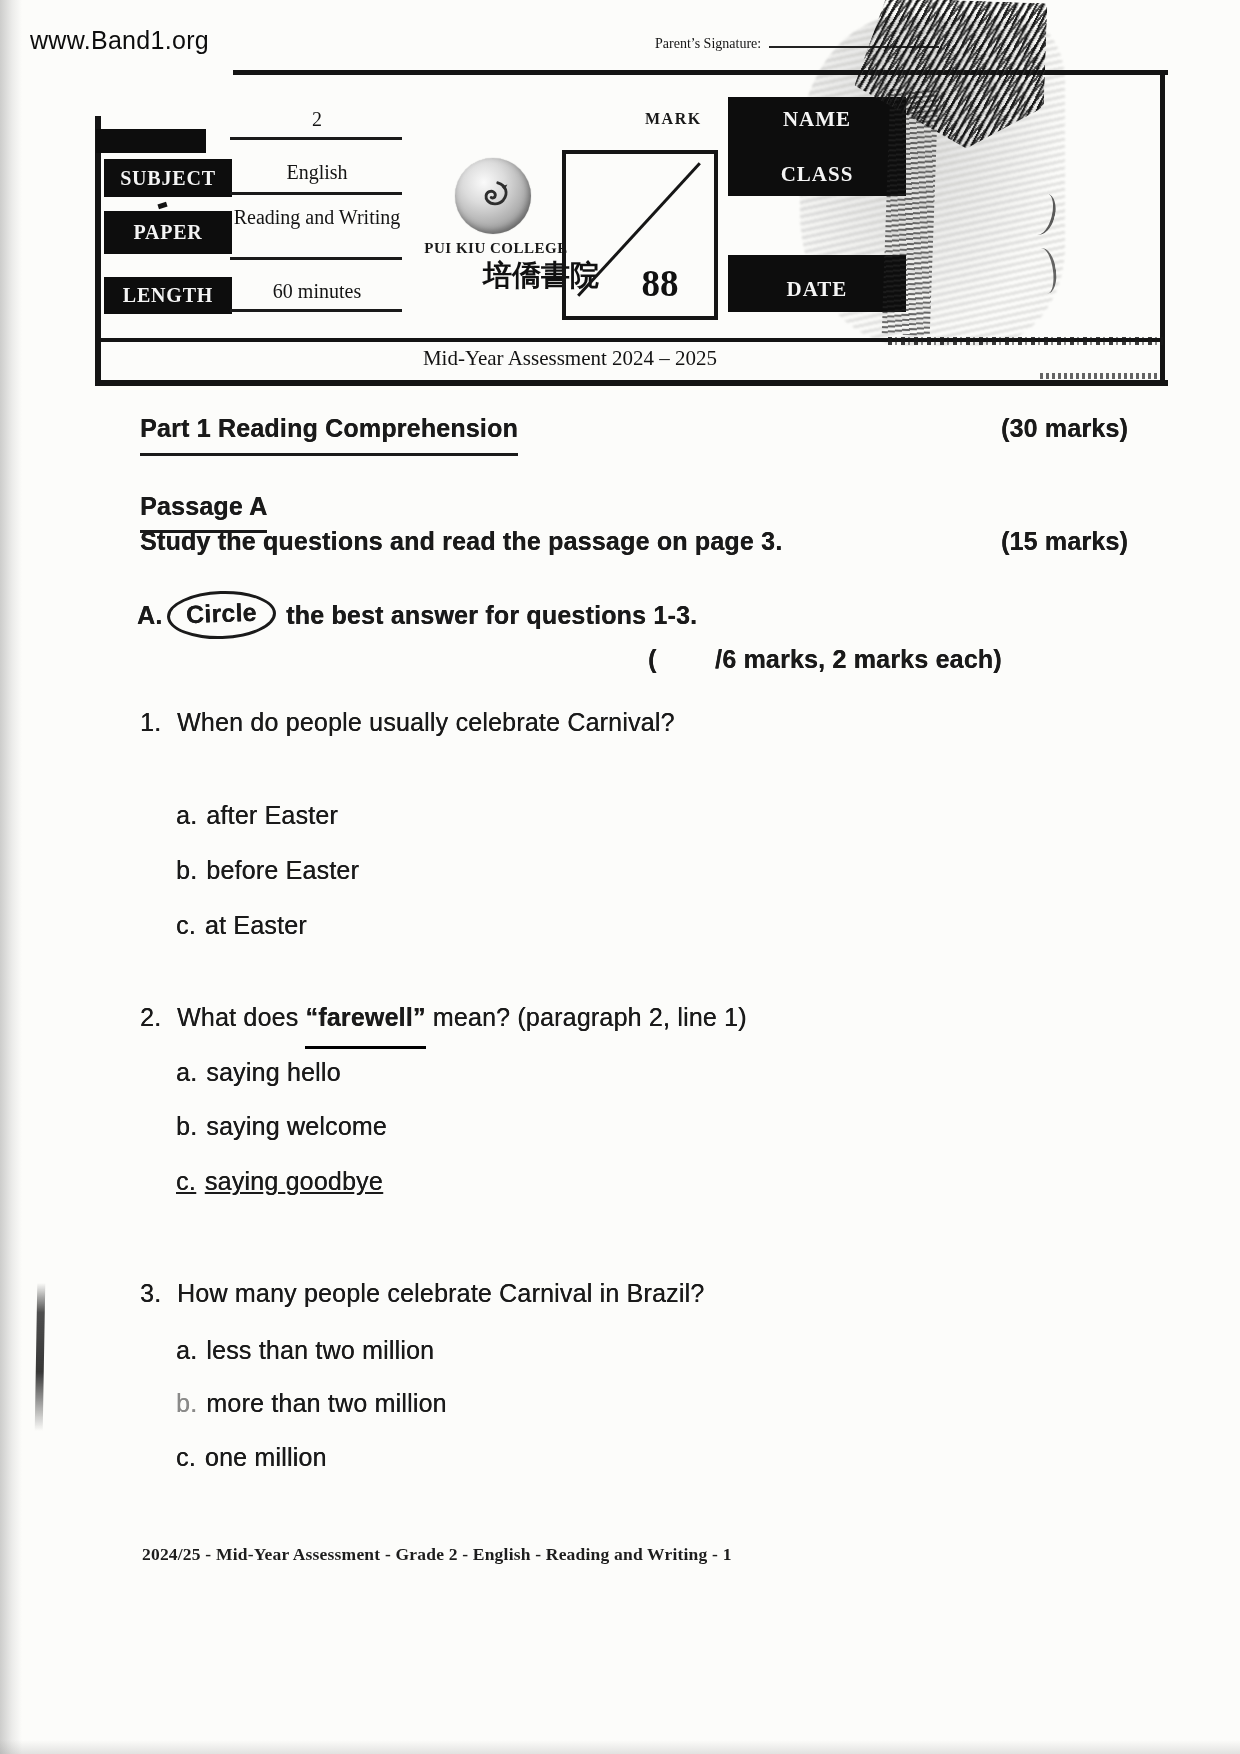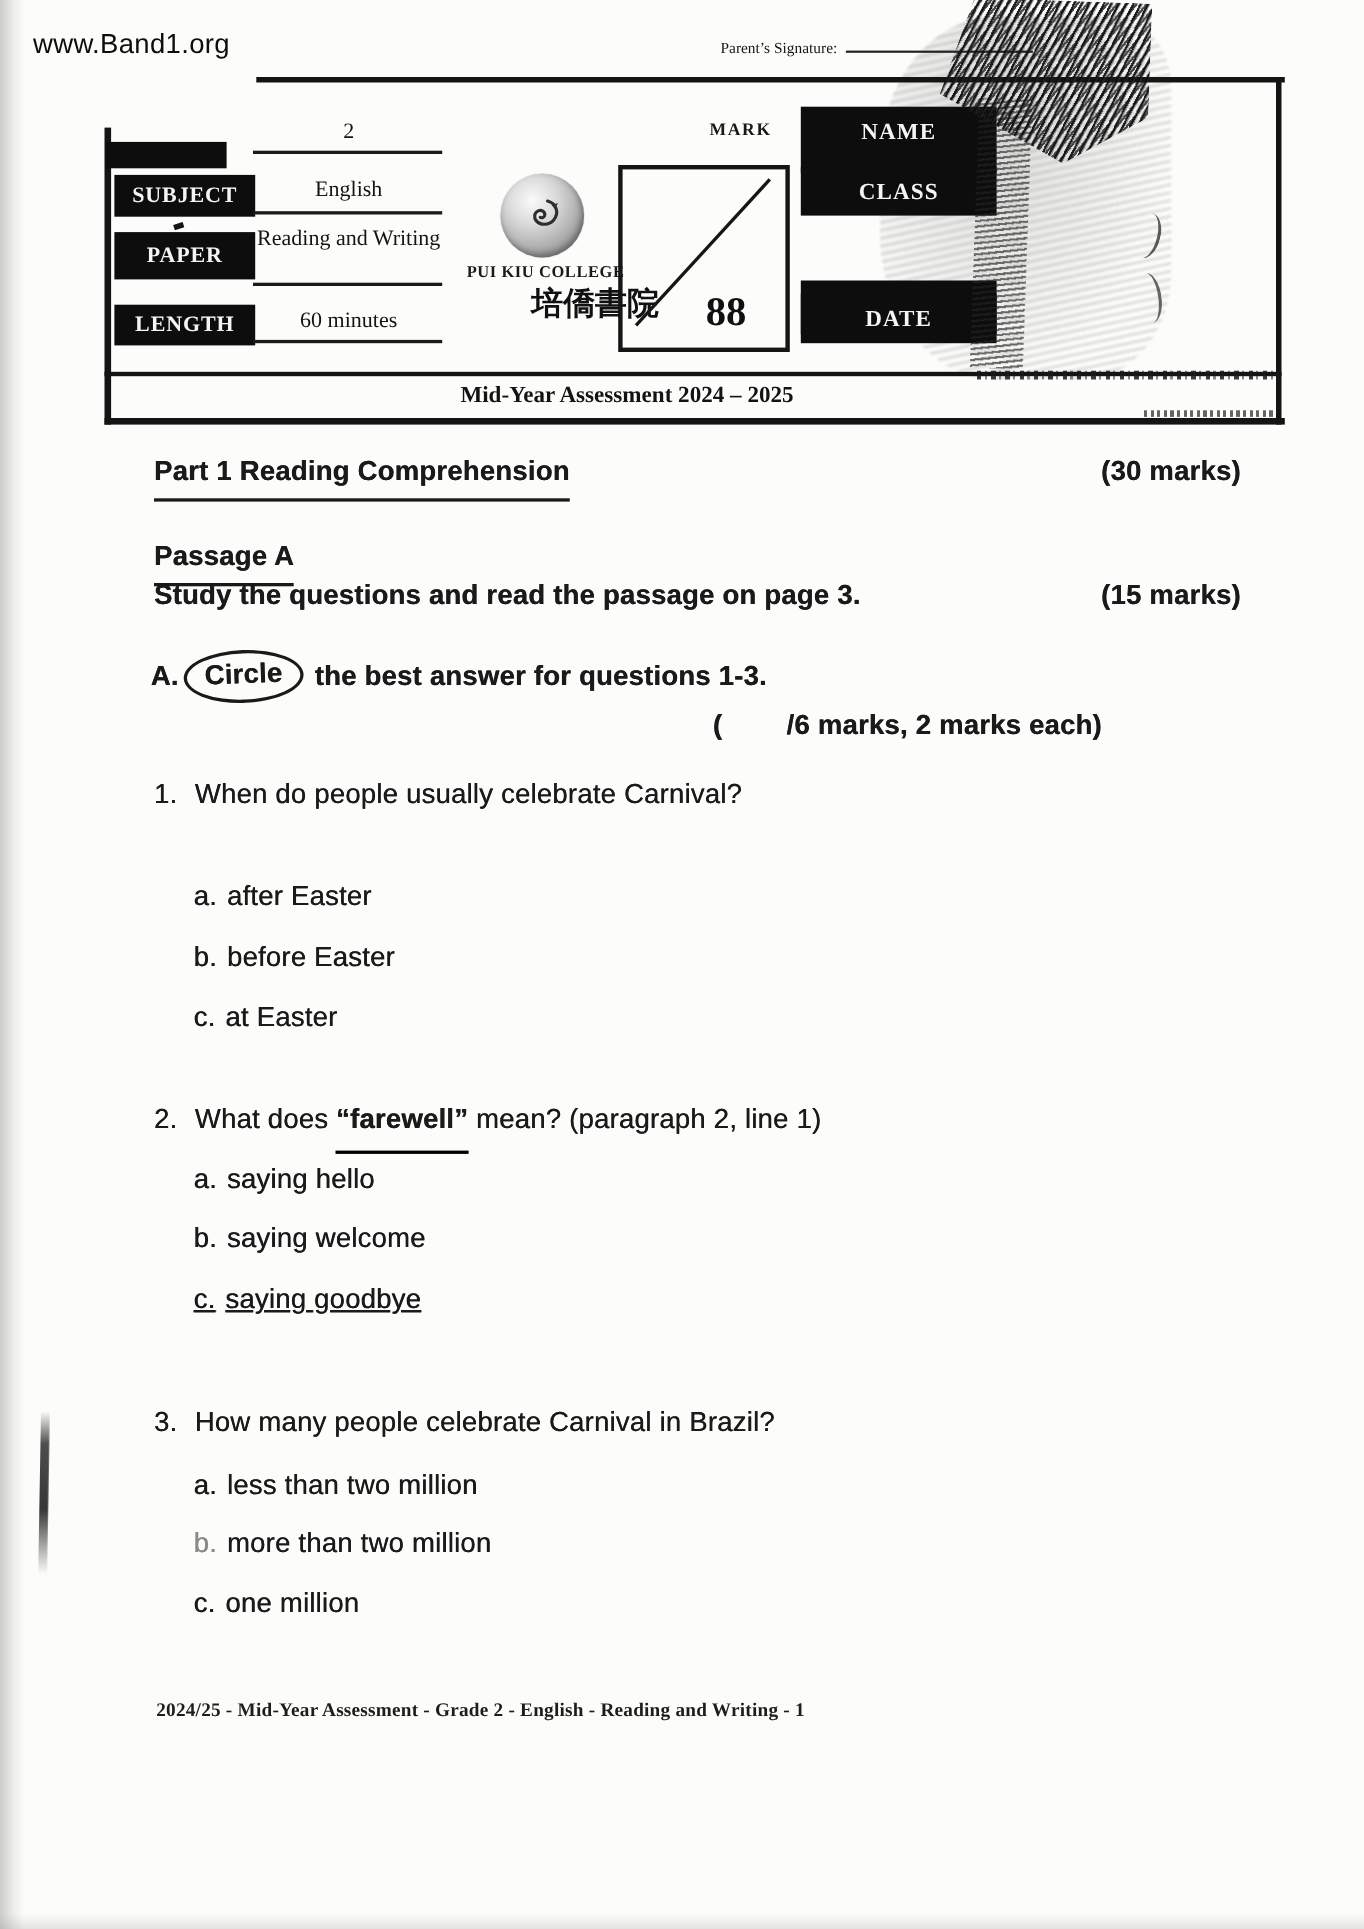--- a/index.html
+++ b/index.html
@@ -100,21 +100,21 @@
   
   .student-box{left:728px;width:178px;background:#0d0d0d;color:#f5f5f5;
     font-family:"Liberation Serif",serif;font-weight:700;font-size:21px;
     text-align:center;letter-spacing:1px;}
   .f-name{top:97px;height:60px;line-height:44px;}
   .f-class{top:152px;height:44px;line-height:44px;}
   .f-no{top:207px;height:49px;line-height:49px;margin-top:48px;}
   .f-date{top:267px;height:45px;line-height:45px;}
 
   .assessment-title{left:20px;top:346px;width:1100px;text-align:center;
-    font-family:"Liberation Serif",serif;font-weight:700;font-size:21px;color:#131313;}
+    font-family:"Liberation Serif",serif;font-weight:400;font-size:21px;color:#131313;}
 
   
   .bodytext{font-size:25px;color:#1a1a1a;text-shadow:.3px 0 0 currentColor;letter-spacing:.2px;}
   .bold{font-weight:700;}
   .u3px{border-bottom:3px solid #1a1a1a;padding-bottom:10px;}
 
   .row-part{left:140px;top:414px;width:988px;display:flex;justify-content:space-between;align-items:baseline;}
   .row-passage{left:140px;top:492px;}
   .row-study{left:140px;top:527px;width:988px;display:flex;justify-content:space-between;align-items:baseline;}
 

